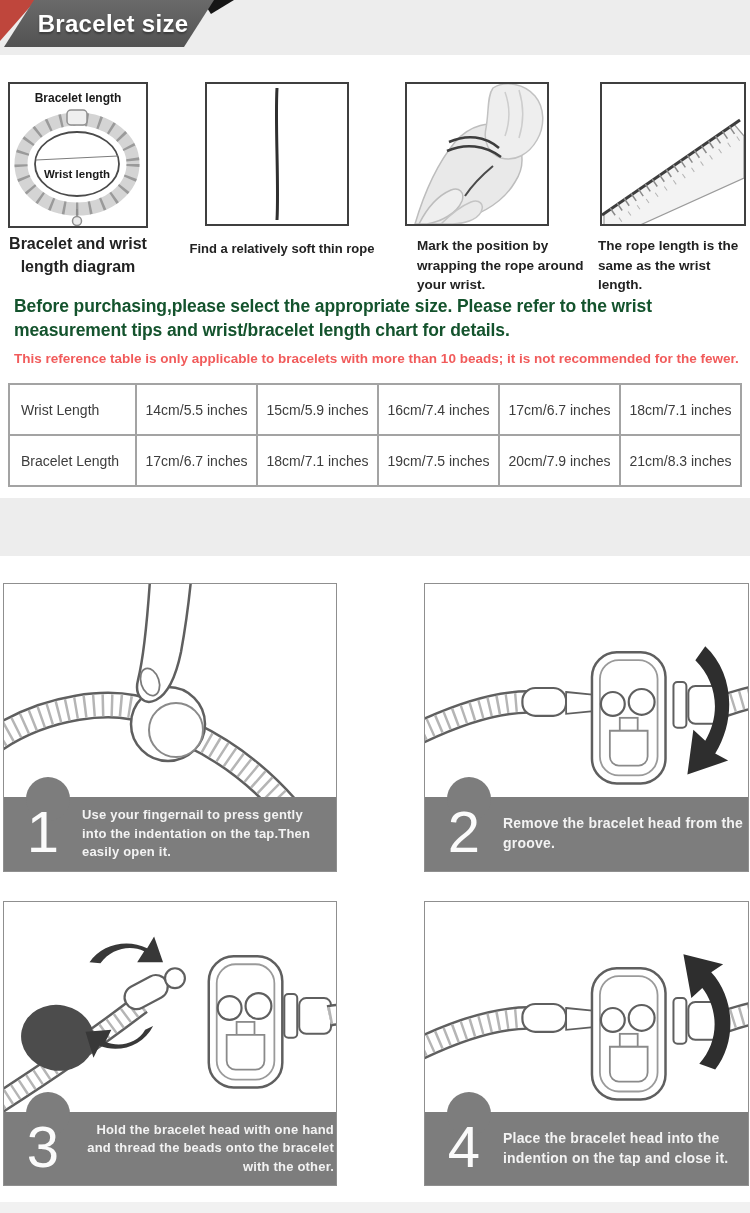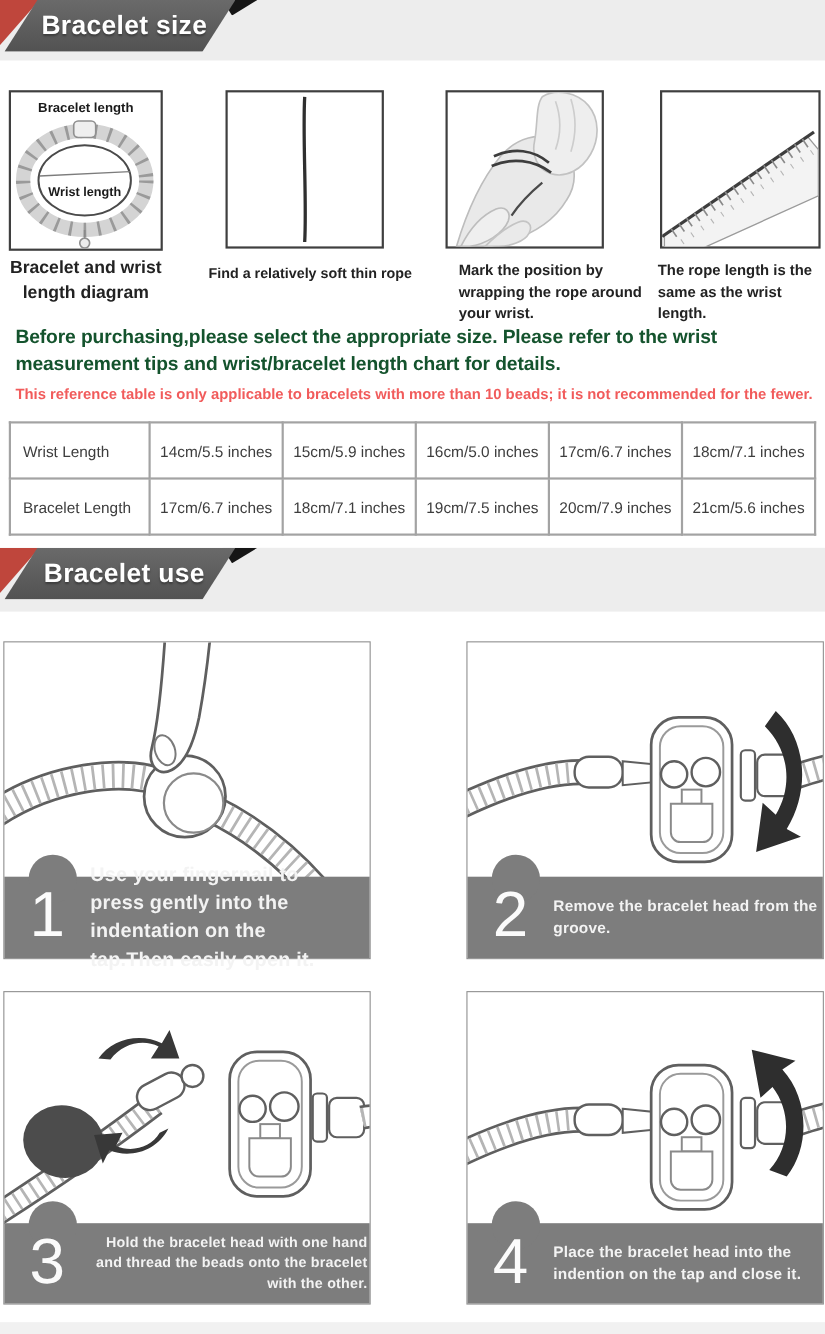--- a/index.html
+++ b/index.html
@@ -120,59 +120,52 @@
 
   <div class="intro">Before purchasing,please select the appropriate size. Please refer to the wrist measurement tips and wrist/bracelet length chart for details.</div>
   <div class="warning">This reference table is only applicable to bracelets with more than 10 beads; it is not recommended for the fewer.</div>
 
   <table class="size">
     <tbody>
       <tr>
         <th>Wrist Length</th>
         <td>14cm/5.5 inches</td>
         <td>15cm/5.9 inches</td>
-        <td>16cm/5.0 inches</td>
+        <td>16cm/7.4 inches</td>
         <td>17cm/6.7 inches</td>
         <td>18cm/7.1 inches</td>
       </tr>
       <tr>
         <th>Bracelet Length</th>
         <td>17cm/6.7 inches</td>
         <td>18cm/7.1 inches</td>
         <td>19cm/7.5 inches</td>
         <td>20cm/7.9 inches</td>
-        <td>21cm/5.6 inches</td>
+        <td>21cm/8.3 inches</td>
       </tr>
     </tbody>
   </table>
 
-  <div class="banner" style="top:498px;">
-    <div class="red"></div>
-    <div class="fold"></div>
-    <div class="body">
-      <span class="label">Bracelet use</span>
-    </div>
-  </div>
 
   <div class="panel" style="left:3px;top:583px;width:334px;height:289px;">
     <svg viewBox="0 0 334 215" style="width:334px;height:215px;">
       <path d="M-12 158 C 40 122 110 112 150 130" stroke="#5f5f5f" stroke-width="27" fill="none"></path>
       <path d="M-12 158 C 40 122 110 112 150 130" stroke="#ffffff" stroke-width="22" fill="none"></path>
       <path d="M-12 158 C 40 122 110 112 150 130" stroke="#b5b5b5" stroke-width="22" fill="none" stroke-dasharray="2.5 6.5"></path>
       <path d="M 186 150 C 232 172 268 204 296 240" stroke="#5f5f5f" stroke-width="27" fill="none"></path>
       <path d="M 186 150 C 232 172 268 204 296 240" stroke="#ffffff" stroke-width="22" fill="none"></path>
       <path d="M 186 150 C 232 172 268 204 296 240" stroke="#b5b5b5" stroke-width="22" fill="none" stroke-dasharray="2.5 6.5"></path>
       <circle cx="164" cy="140" r="37" fill="#fff" stroke="#5f5f5f" stroke-width="2.5"></circle>
       <circle cx="172" cy="146" r="27" fill="#fff" stroke="#8a8a8a" stroke-width="2"></circle>
       <path d="M 146 -4 C 143 40 140 72 134 96 C 130 112 140 122 152 116 C 164 110 172 92 177 68 C 181 46 185 16 187 -4 Z" fill="#fff" stroke="#5f5f5f" stroke-width="2.5" stroke-linejoin="round"></path>
       <ellipse cx="146" cy="98" rx="9" ry="14" transform="rotate(-18 146 98)" fill="#fff" stroke="#7a7a7a" stroke-width="1.8"></ellipse>
     </svg>
     <div class="stepbar" style="height:74px;">
       <span class="stepnum">1</span>
-      <div class="steptext" style="width:232px;font-size:18px;">Use your fingernail to press gently into the indentation on the tap.Then easily open it.</div>
+      <div class="steptext" style="width:232px;font-size:13px;">Use your fingernail to press gently into the indentation on the tap.Then easily open it.</div>
     </div>
   </div>
 
   <div class="panel" style="left:424px;top:583px;width:325px;height:289px;">
     <svg viewBox="0 0 325 215" style="width:323px;height:215px;">
       <path d="M-12 152 C 45 124 80 118 104 118" stroke="#5f5f5f" stroke-width="24" fill="none"></path>
       <path d="M-12 152 C 45 124 80 118 104 118" stroke="#fff" stroke-width="19" fill="none"></path>
       <path d="M-12 152 C 45 124 80 118 104 118" stroke="#b5b5b5" stroke-width="19" fill="none" stroke-dasharray="2.5 6.5"></path>
       <path d="M 300 122 C 318 116 332 112 340 112" stroke="#5f5f5f" stroke-width="24" fill="none"></path>
       <path d="M 300 122 C 318 116 332 112 340 112" stroke="#fff" stroke-width="19" fill="none"></path>

